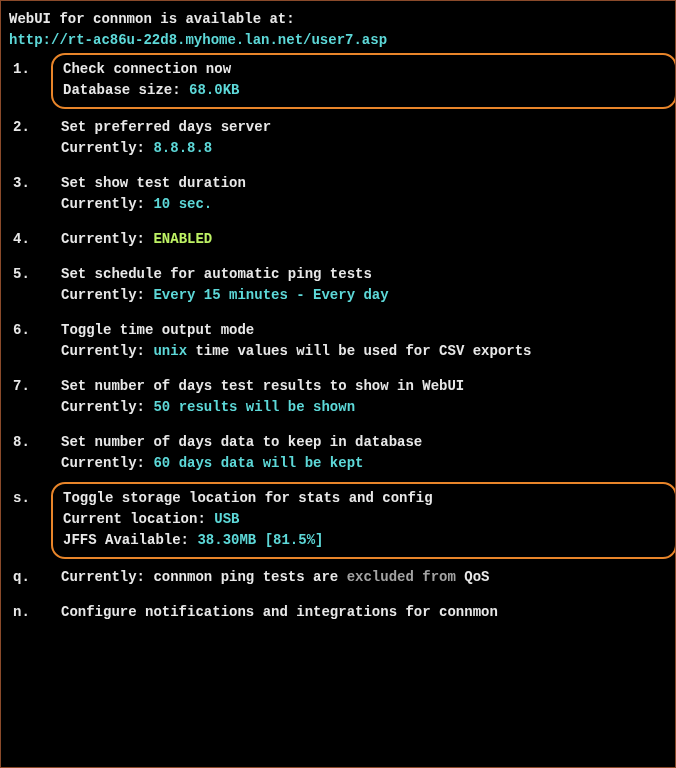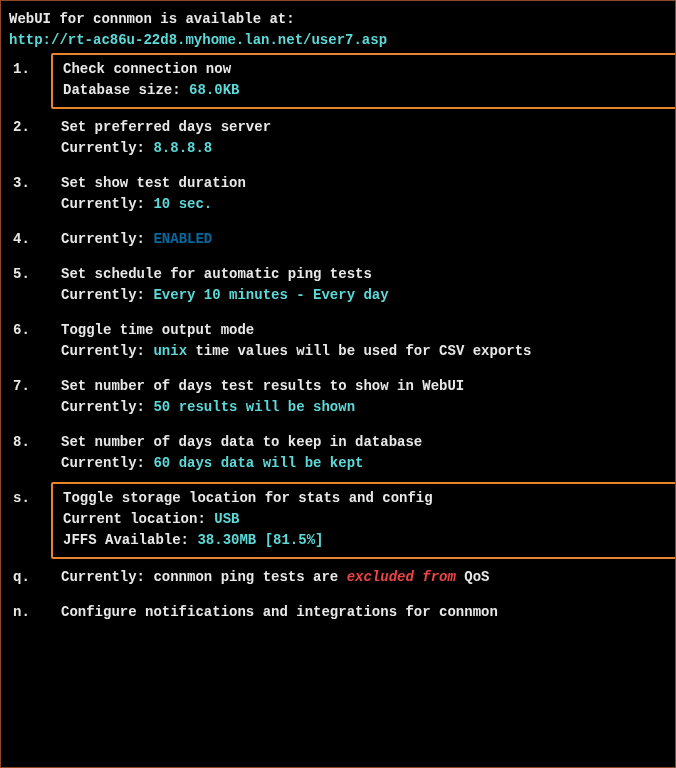--- a/index.html
+++ b/index.html
@@ -17,26 +17,26 @@
     }
     .header { margin-bottom: 8px; }
     .url { color: #5dd8d8; }
     .menu-item { display: flex; margin-bottom: 14px; align-items: flex-start; }
     .num { width: 52px; flex-shrink: 0; padding-left: 4px; }
     .content { flex: 1; }
     .box {
       border: 2px solid #e8852a;
       padding: 4px 10px 6px 10px;
       margin: -6px -10px -6px -10px;
-      border-radius: 2px;
+      border-radius: 14px;
     }
     .menu-item.last { margin-bottom: 0; }
     .cyan { color: #5dd8d8; }
-    .green { color: #0369a1; }
-    .yellow { color: #ef4444; font-style: italic; }
+    .green { color: #bef264; }
+    .yellow { color: #a3a3a3; }
     .line1 { display: block; }
     .line2 { display: block; }
   </style>
 </head>
 <body>
 
 <div class="header">
   <span>WebUI for connmon is available at:</span><br>
   <span class="url">http://rt-ac86u-22d8.myhome.lan.net/user7.asp</span>
 </div>
@@ -68,21 +68,21 @@
     <div class="menu-item">
       <div class="num">4.</div>
       <div class="content">
         <span class="line2">Currently: <span class="green">ENABLED</span></span>
       </div>
     </div>
     <div class="menu-item">
       <div class="num">5.</div>
       <div class="content">
         <span class="line1">Set schedule for automatic ping tests</span>
-        <span class="line2">Currently: <span class="cyan">Every 10 minutes - Every day</span></span>
+        <span class="line2">Currently: <span class="cyan">Every 15 minutes - Every day</span></span>
       </div>
     </div>
     <div class="menu-item">
       <div class="num">6.</div>
       <div class="content">
         <span class="line1">Toggle time output mode</span>
         <span class="line2">Currently: <span class="cyan">unix</span> time values will be used for CSV exports</span>
       </div>
     </div>
     <div class="menu-item">

